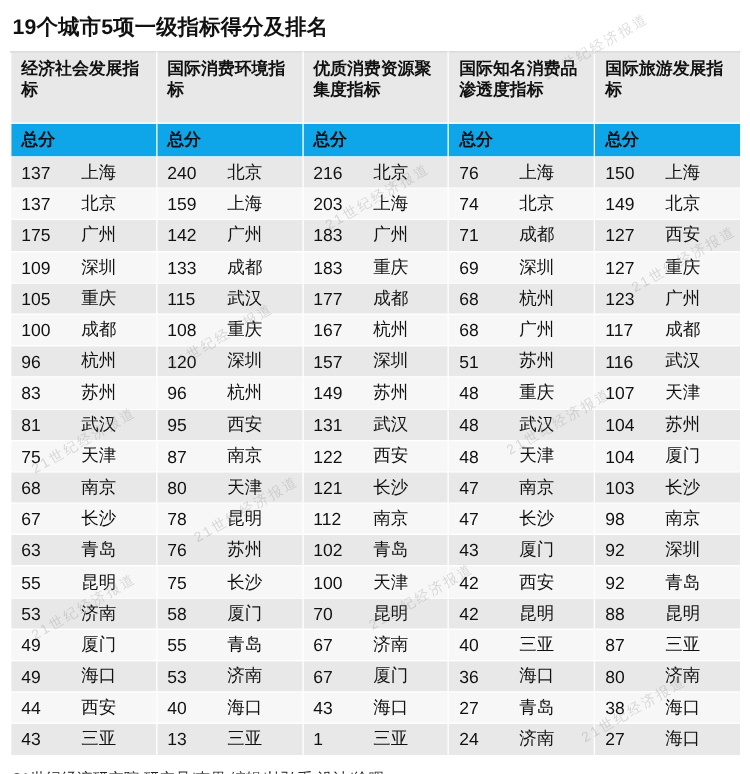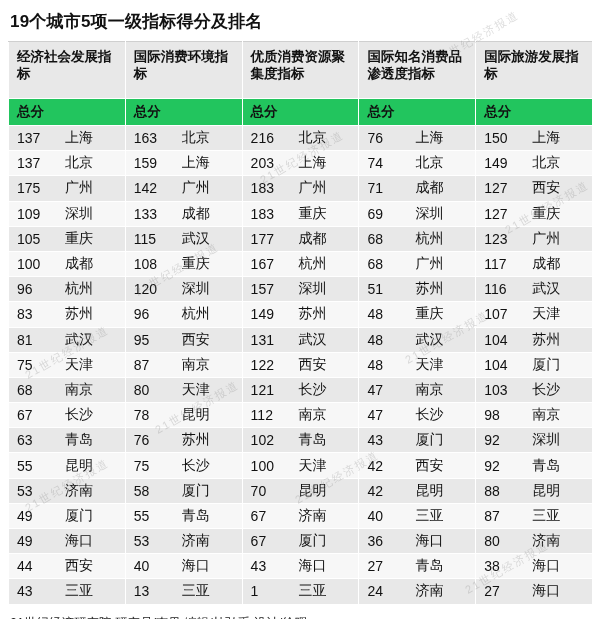--- a/index.html
+++ b/index.html
@@ -41,23 +41,24 @@
     background: #e8e8e8;
     border: 1px solid #ffffff;
     border-top: 1px solid #cfcfcf;
     vertical-align: top;
     padding: 6px 6px 6px 8px;
     font-size: 13.5px;
     font-weight: bold;
     line-height: 1.28;
     height: 44px;
     color: #111111;
+    font-family: Liberation Mono, monospace;
   }
   .sub td {
-    background: #22c55e;
+    background: #0ea5e9;
     border: 1px solid #ffffff;
     padding: 3px 6px 3px 8px;
     font-size: 13.5px;
     font-weight: bold;
     height: 20px;
     color: #111111;
   }
   .datarow td {
     border: 1px solid #ffffff;
     padding: 0;
@@ -129,21 +130,21 @@
 
       <tr class="datarow odd">
         <td>
             <div class="cell">
               <span class="val">137</span>
               <span class="city">上海</span>
             </div>
           </td>
         <td>
             <div class="cell">
-              <span class="val">163</span>
+              <span class="val">240</span>
               <span class="city">北京</span>
             </div>
           </td>
         <td>
             <div class="cell">
               <span class="val">216</span>
               <span class="city">北京</span>
             </div>
           </td>
         <td>

